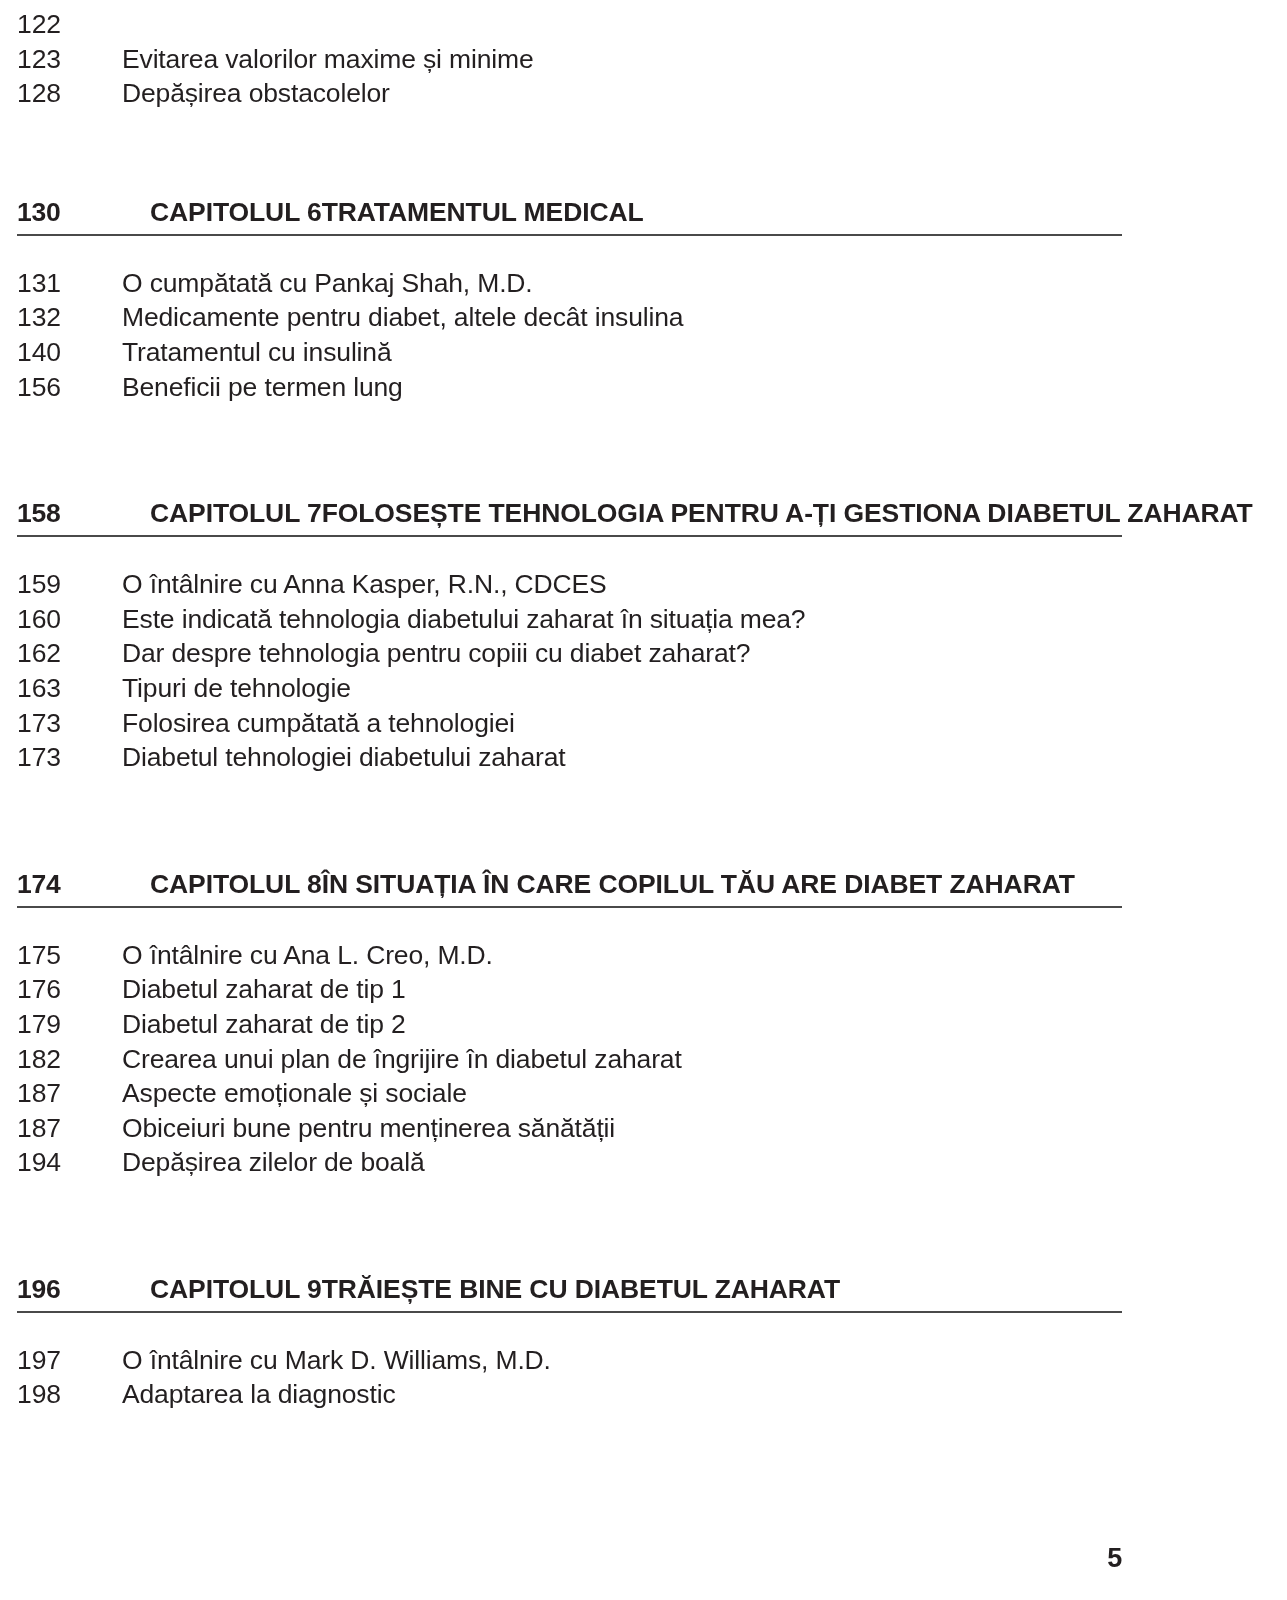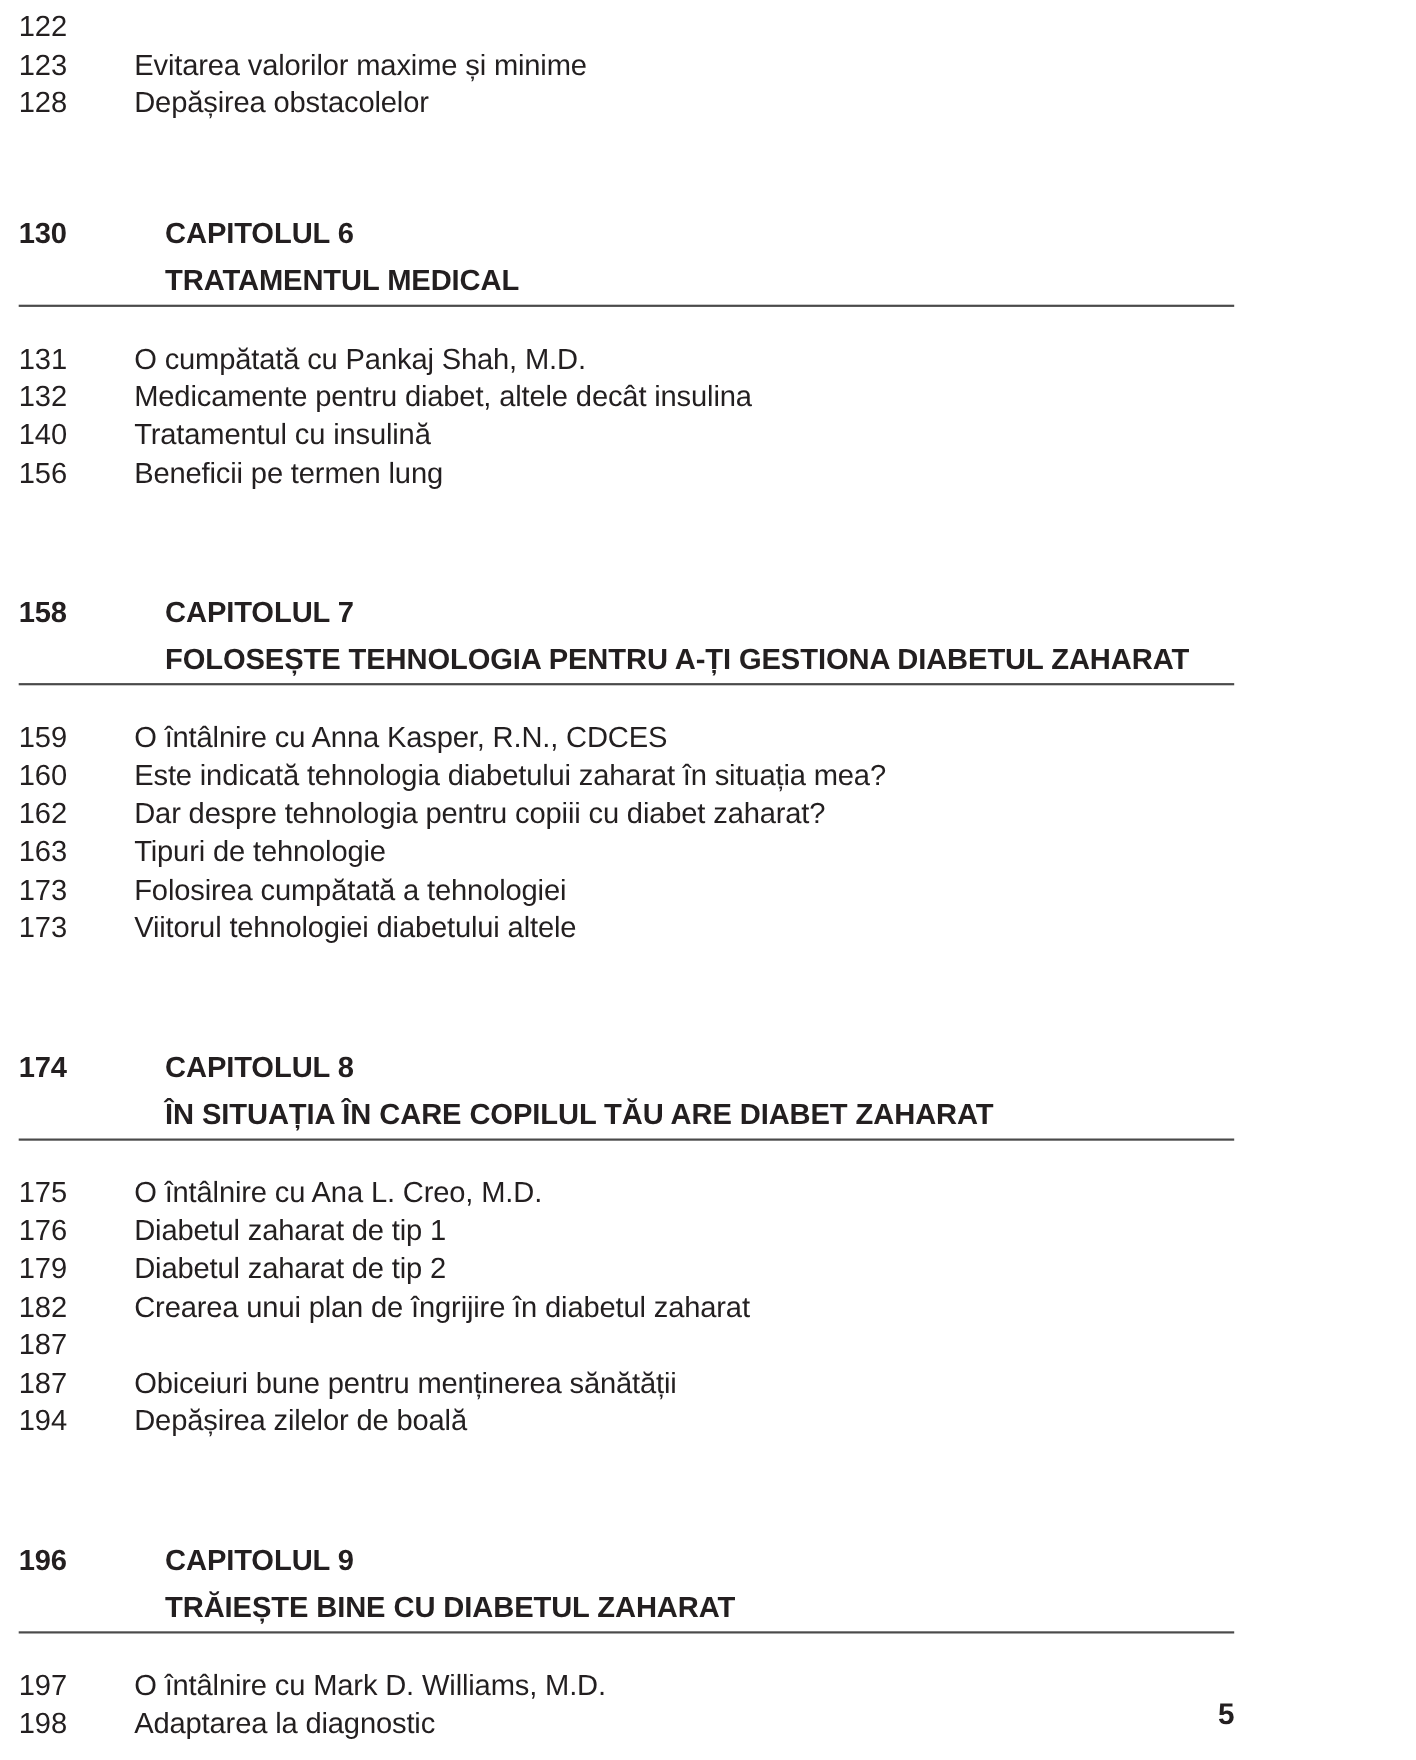--- a/index.html
+++ b/index.html
@@ -59,21 +59,21 @@
   .chapter-page {
     flex: 0 0 105px;
     font-size: 26.5px;
     font-weight: bold;
     line-height: 43px;
     letter-spacing: -0.2px;
     color: #231f20;
   }
   .chapter-head-text {
     display: flex;
-    flex-direction: column;
+    flex-direction: row;
   }
   .chapter-label,
   .chapter-title {
     font-size: 26.5px;
     font-weight: bold;
     line-height: 43px;
     letter-spacing: -0.1px;
     color: #231f20;
   }
   .rule {
@@ -187,21 +187,21 @@
     <span class="entry-title">Tipuri de tehnologie</span>
   </li>
 
   <li class="entry">
     <span class="entry-page">173</span>
     <span class="entry-title">Folosirea cumpătată a tehnologiei</span>
   </li>
 
   <li class="entry">
     <span class="entry-page">173</span>
-    <span class="entry-title">Viitorul tehnologiei diabetului altele</span>
+    <span class="entry-title">Diabetul tehnologiei diabetului zaharat</span>
   </li>
 </ul>
   </section>
 
   <section class="chapter-section">
     <div class="spacer-lg spacer-xl"></div>
     <div class="chapter chapter-block">
       <span class="chapter-page">174</span>
       <span class="chapter-head-text">
         <span class="chapter-label">CAPITOLUL 8</span>
@@ -225,20 +225,21 @@
     <span class="entry-title">Diabetul zaharat de tip 2</span>
   </li>
 
   <li class="entry">
     <span class="entry-page">182</span>
     <span class="entry-title">Crearea unui plan de îngrijire în diabetul zaharat</span>
   </li>
 
   <li class="entry">
     <span class="entry-page">187</span>
+    <span class="entry-title">Aspecte emoționale și sociale</span>
   </li>
 
   <li class="entry">
     <span class="entry-page">187</span>
     <span class="entry-title">Obiceiuri bune pentru menținerea sănătății</span>
   </li>
 
   <li class="entry">
     <span class="entry-page">194</span>
     <span class="entry-title">Depășirea zilelor de boală</span>

